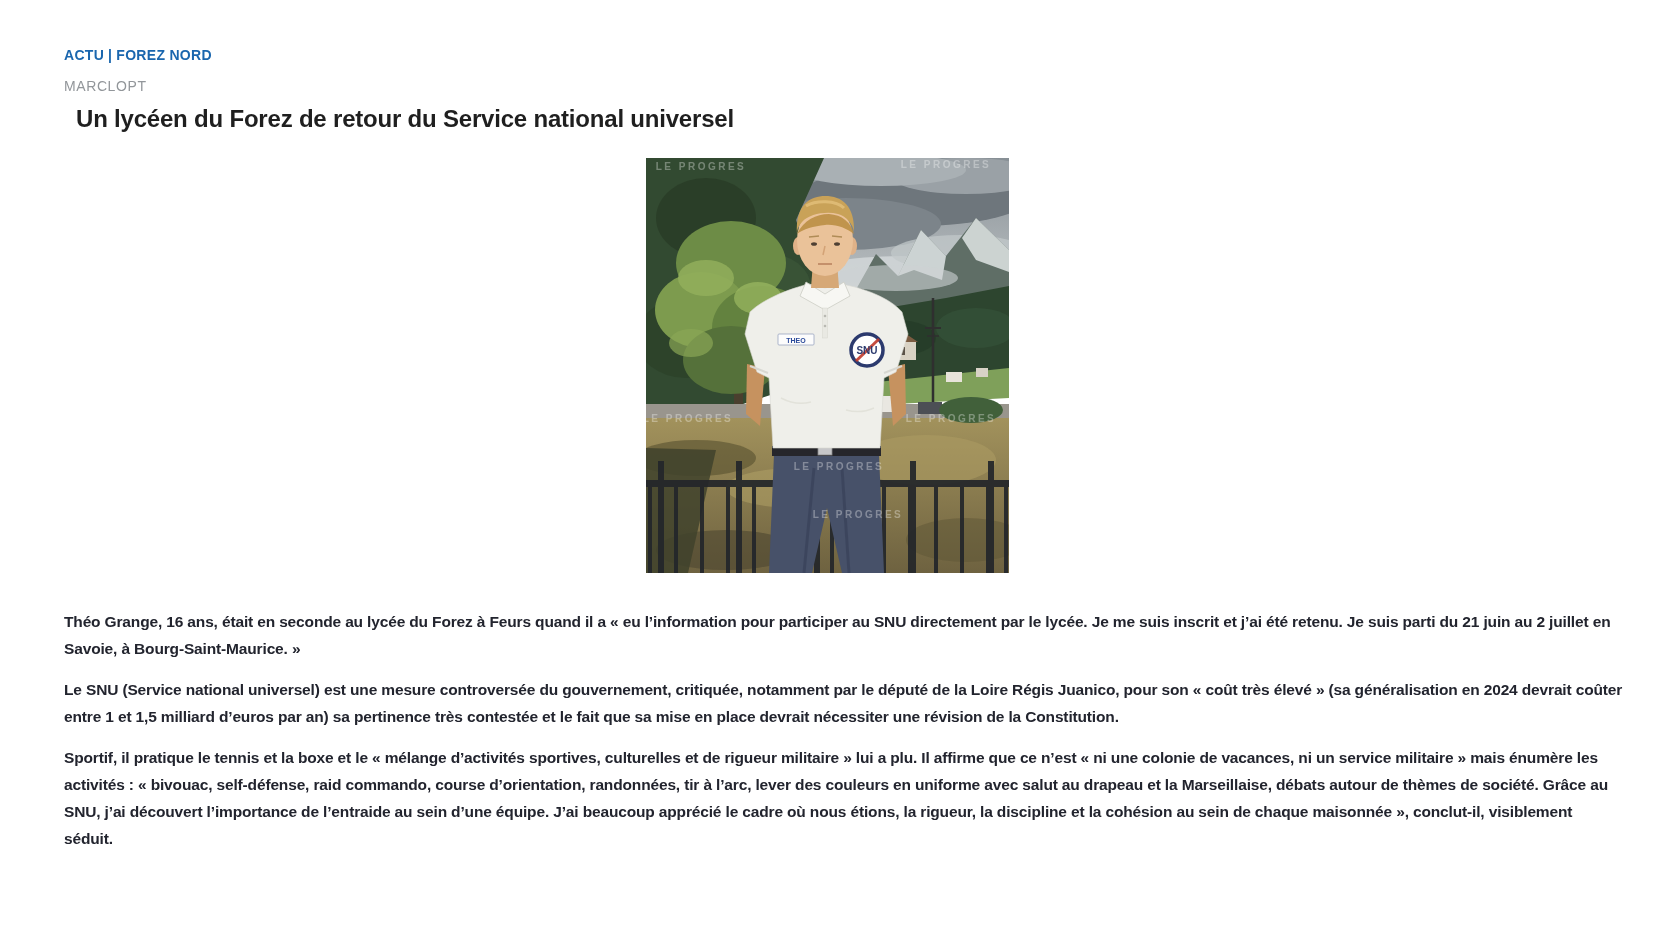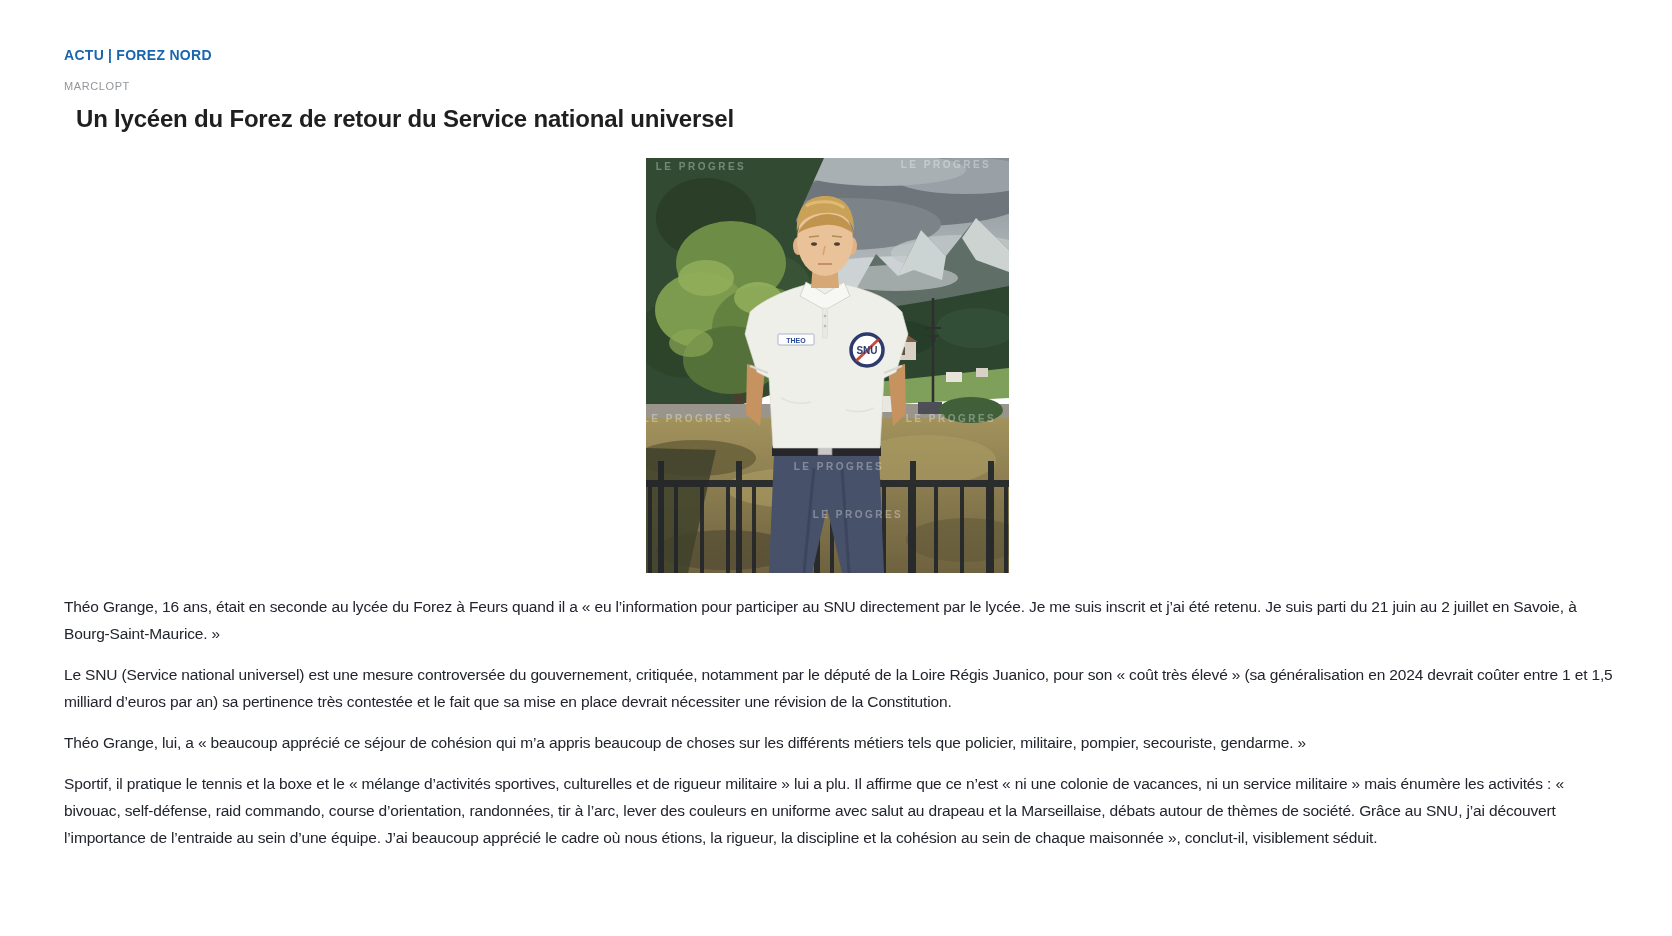--- a/index.html
+++ b/index.html
@@ -8,37 +8,37 @@
     background: #ffffff;
     font-family: "Liberation Sans", sans-serif;
     overflow: hidden;
   }
   .page { padding: 48px 48px 0 64px; }
 
   .breadcrumb { margin: 0 0 16px 0; font-size: 14px; line-height: 15px; font-weight: bold; letter-spacing: 0.3px; }
   .breadcrumb a { color: #1a66ae; text-decoration: none; }
   .breadcrumb .sep { color: #1a66ae; margin: 0 4px; }
 
-  .location { margin: 12px 0 9px 0; font-size: 11px; line-height: 14px; color: #92969a; letter-spacing: 0.6px; }
+  .location { margin: 12px 0 9px 0; font-size: 14px; line-height: 14px; color: #92969a; letter-spacing: 0.6px; }
 
   h1.headline {
     margin: 12px; font-size: 24px; line-height: 28px;
     color: #1f1f1f; font-weight: 700; letter-spacing: -0.2px;
   }
 
   figure.photo-figure { margin: 25px 0 0 582px; width: 363px; padding: 0; }
   .photo-frame { width: 363px; height: 415px; display: block; }
   figcaption.photo-caption {
     width: 520px; margin: 8px 0 0 -78px;
     text-align: center; font-style: italic;
     font-size: 11.5px; line-height: 15px; color: #8d8f90;
   }
   .photo-caption .credit { margin-left: 5px; }
 
-  .article-body { margin-top: 20px; }
+  .article-body { margin-top: 35px; font-weight: bold; }
   .article-body p {
     margin: 0 0 14px 0;
     font-size: 15.5px; line-height: 27px;
     color: #22242e; letter-spacing: -0.15px;
   }
 
   .wm { font-weight: bold; font-size: 10px; letter-spacing: 2.5px; fill: #ffffff; opacity: 0.33; }
 </style>
 </head>
 <body>
@@ -217,17 +217,16 @@
         <text class="wm" x="193" y="312" text-anchor="middle">LE PROGRES</text>
         <text class="wm" x="212" y="360" text-anchor="middle">LE PROGRES</text>
       </g>
     </svg>
 
   </figure>
 
   <div class="article-body">
     <p>Théo Grange, 16 ans, était en seconde au lycée du Forez à Feurs quand il a « eu l’information pour participer au SNU directement par le lycée. Je me suis inscrit et j’ai été retenu. Je suis parti du 21 juin au 2 juillet en Savoie, à Bourg-Saint-Maurice. »</p>
     <p>Le SNU (Service national universel) est une mesure controversée du gouvernement, critiquée, notamment par le député de la Loire Régis Juanico, pour son « coût très élevé » (sa généralisation en 2024 devrait coûter entre 1 et 1,5 milliard d’euros par an) sa pertinence très contestée et le fait que sa mise en place devrait nécessiter une révision de la Constitution.</p>
-    <p>Théo Grange, lui, a « beaucoup apprécié ce séjour de cohésion qui m’a appris beaucoup de choses sur les différents métiers tels que policier, militaire, pompier, secouriste, gendarme. »</p>
     <p>Sportif, il pratique le tennis et la boxe et le « mélange d’activités sportives, culturelles et de rigueur militaire » lui a plu. Il affirme que ce n’est « ni une colonie de vacances, ni un service militaire » mais énumère les activités : « bivouac, self-défense, raid commando, course d’orientation, randonnées, tir à l’arc, lever des couleurs en uniforme avec salut au drapeau et la Marseillaise, débats autour de thèmes de société. Grâce au SNU, j’ai découvert l’importance de l’entraide au sein d’une équipe. J’ai beaucoup apprécié le cadre où nous étions, la rigueur, la discipline et la cohésion au sein de chaque maisonnée », conclut-il, visiblement séduit.</p>
   </div>
 
 </div>
 
 </body></html>

